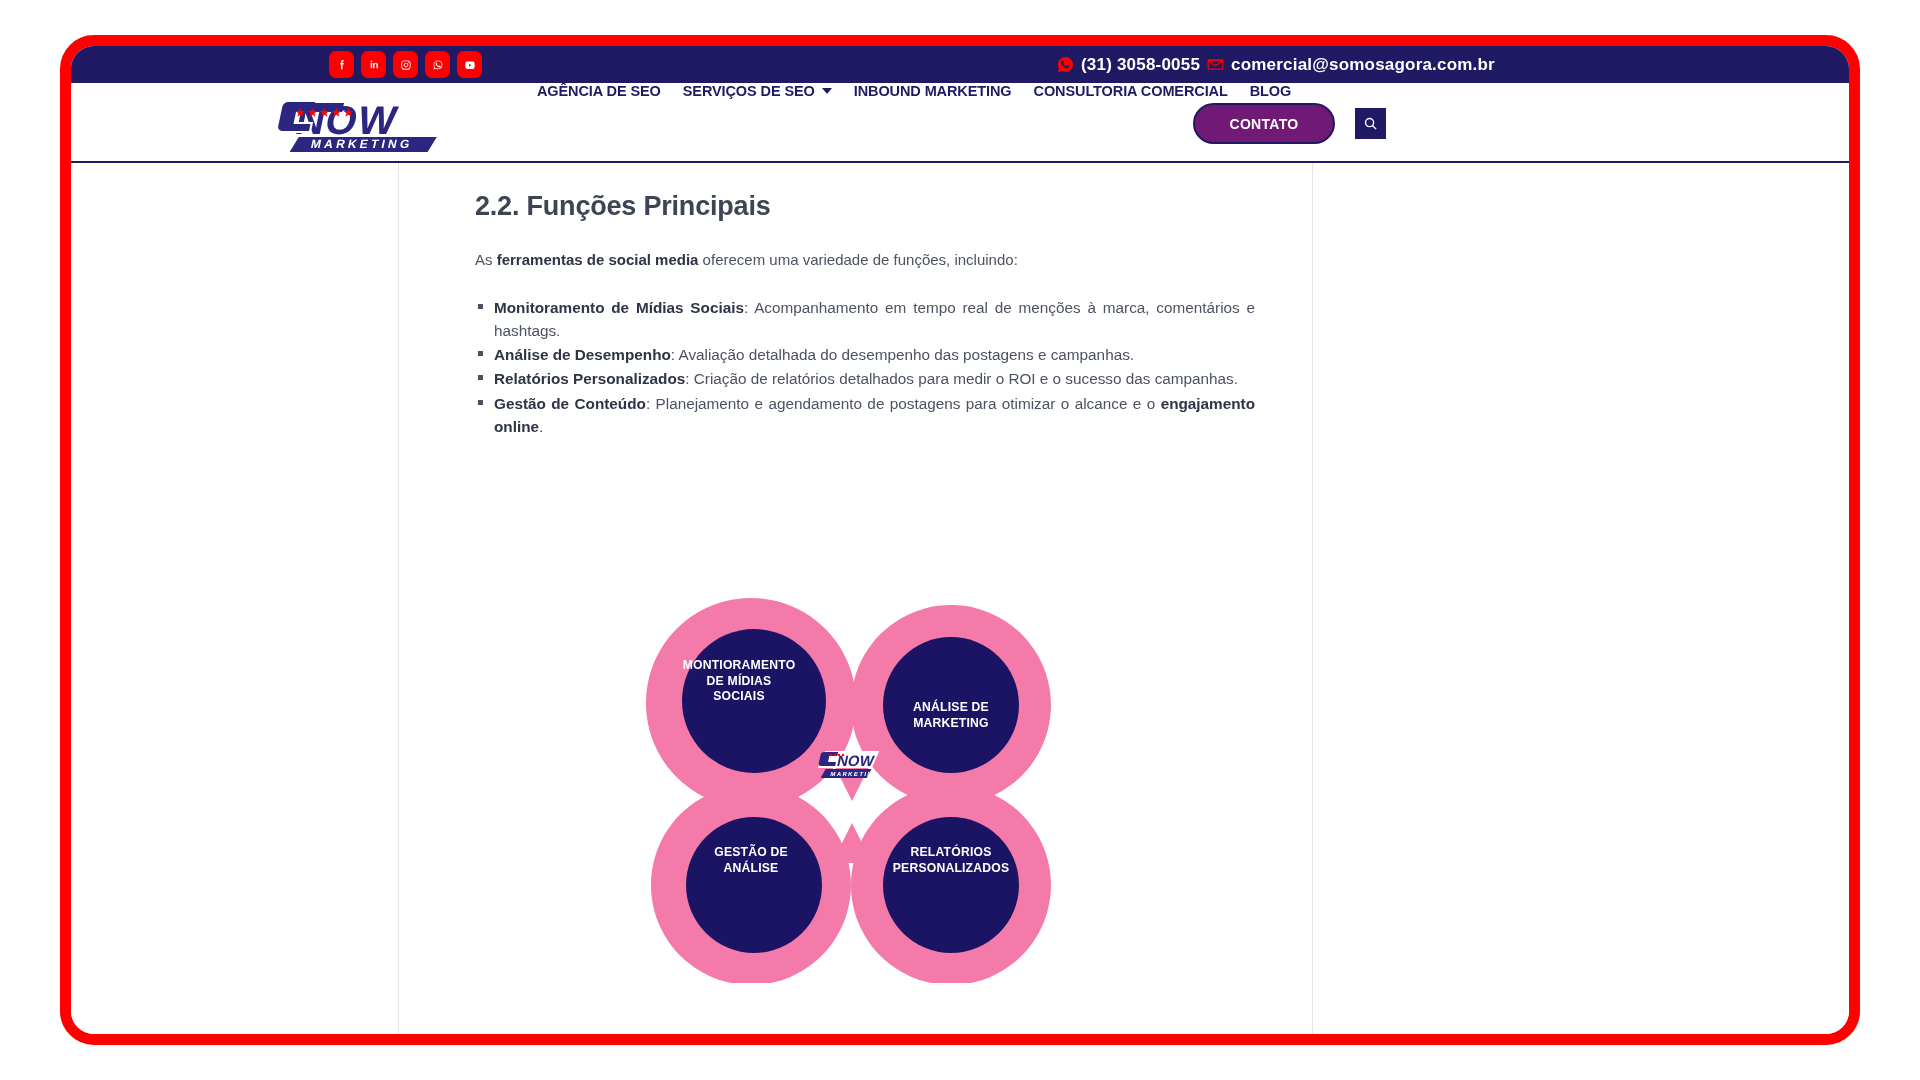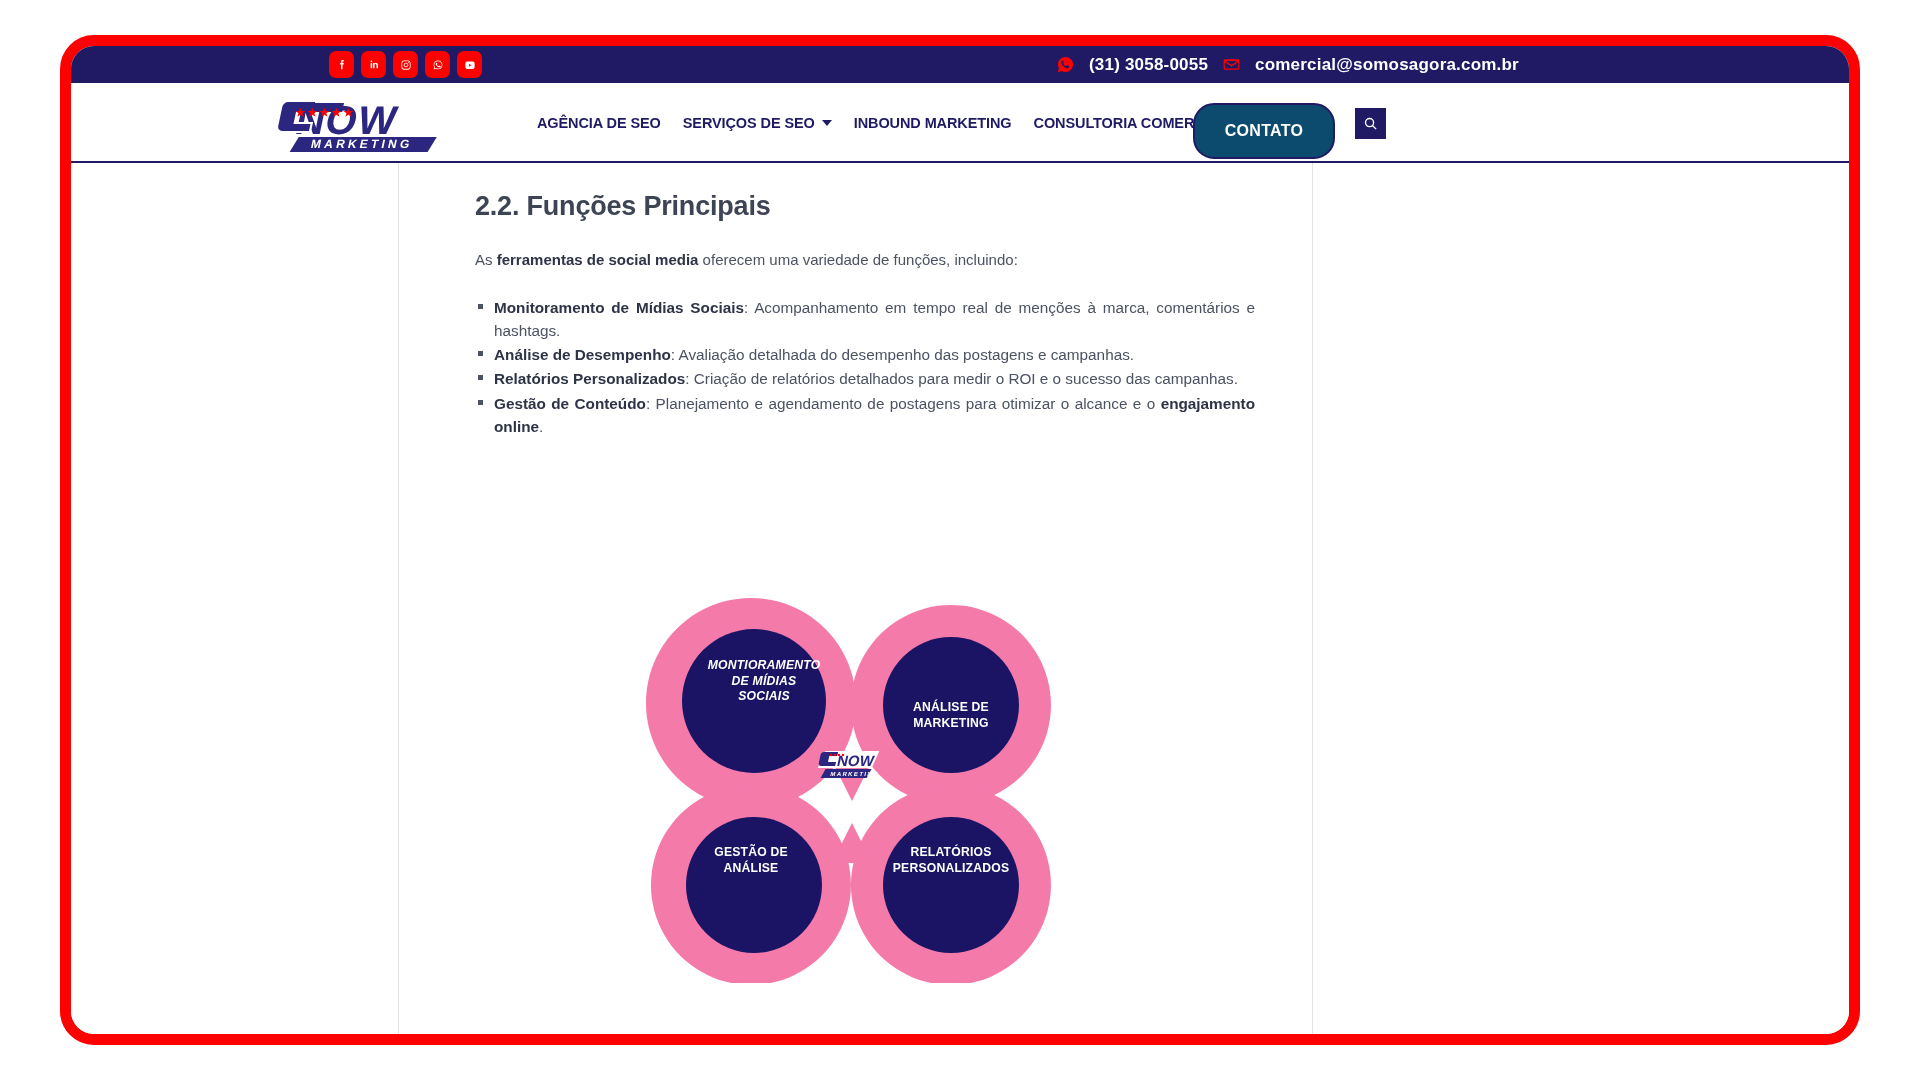--- a/index.html
+++ b/index.html
@@ -56,21 +56,21 @@
   }
   .social-pill svg { width: 14px; height: 14px; fill: #ffffff; display:block; }
 
   .contact-group {
     position: absolute;
     left: 985px;
     top: 0;
     height: 37px;
     display: flex;
     align-items: center;
-    gap: 14px;
+    gap: 6px;
     white-space: nowrap;
     text-align: right;
   }
 
   .contact-icon {
     width: 19px; height: 19px;
     display: flex; align-items: center; justify-content: center;
   }
   .contact-icon svg { width: 19px; height: 19px; fill: #fe0000; display:block; }
 
@@ -103,21 +103,21 @@
   }
   .logo svg { width: 100%; height: 100%; display: block; }
 
   
   .nav {
     position: absolute;
     left: 466px;
     top: 0;
     height: 80px;
     display: flex;
-    align-items: center;
+    align-items: flex-start;
     gap: 22px;
   }
   .nav-item {
     color: #1f1a63;
     font-size: 14.5px;
     font-weight: bold;
     letter-spacing: -0.1px;
     cursor: pointer;
     display: flex;
     align-items: center;
@@ -129,26 +129,26 @@
     border-left: 5px solid transparent;
     border-right: 5px solid transparent;
     border-top: 6px solid #1f1a63;
   }
 
   .contato-btn {
     position: absolute;
     left: 1122px;
     top: 20px;
     width: 142px;
-    height: 56px;
-    background: #0c4a6e;
+    height: 41px;
+    background: #701a75;
     border: 2px solid #1f1a63;
     border-radius: 21px;
     color: #ffffff;
-    font-size: 16px;
+    font-size: 14px;
     font-weight: bold;
     display: flex;
     align-items: center;
     justify-content: center;
     cursor: pointer;
     letter-spacing: 0.3px;
   }
 
   .search-btn {
     position: absolute;
@@ -249,21 +249,21 @@
     position: absolute;
     color: #ffffff;
     font-size: 12.2px;
     font-weight: bold;
     text-align: center;
     line-height: 1.28;
     letter-spacing: 0.2px;
     width: 160px;
     pointer-events: none;
   }
-  .lbl-tl { left: 48px;  top: 95px; font-style: italic; }
+  .lbl-tl { left: 23px;  top: 95px; }
   .lbl-tr { left: 235px; top: 102px; margin-top: 35px; }
   .lbl-bl { left: 35px;  top: 282px; }
   .lbl-br { left: 235px; top: 282px; }
 
   .diagram-center-logo {
     position: absolute;
     left: 178px;
     top: 185px;
     width: 80px;
     height: 34px;

